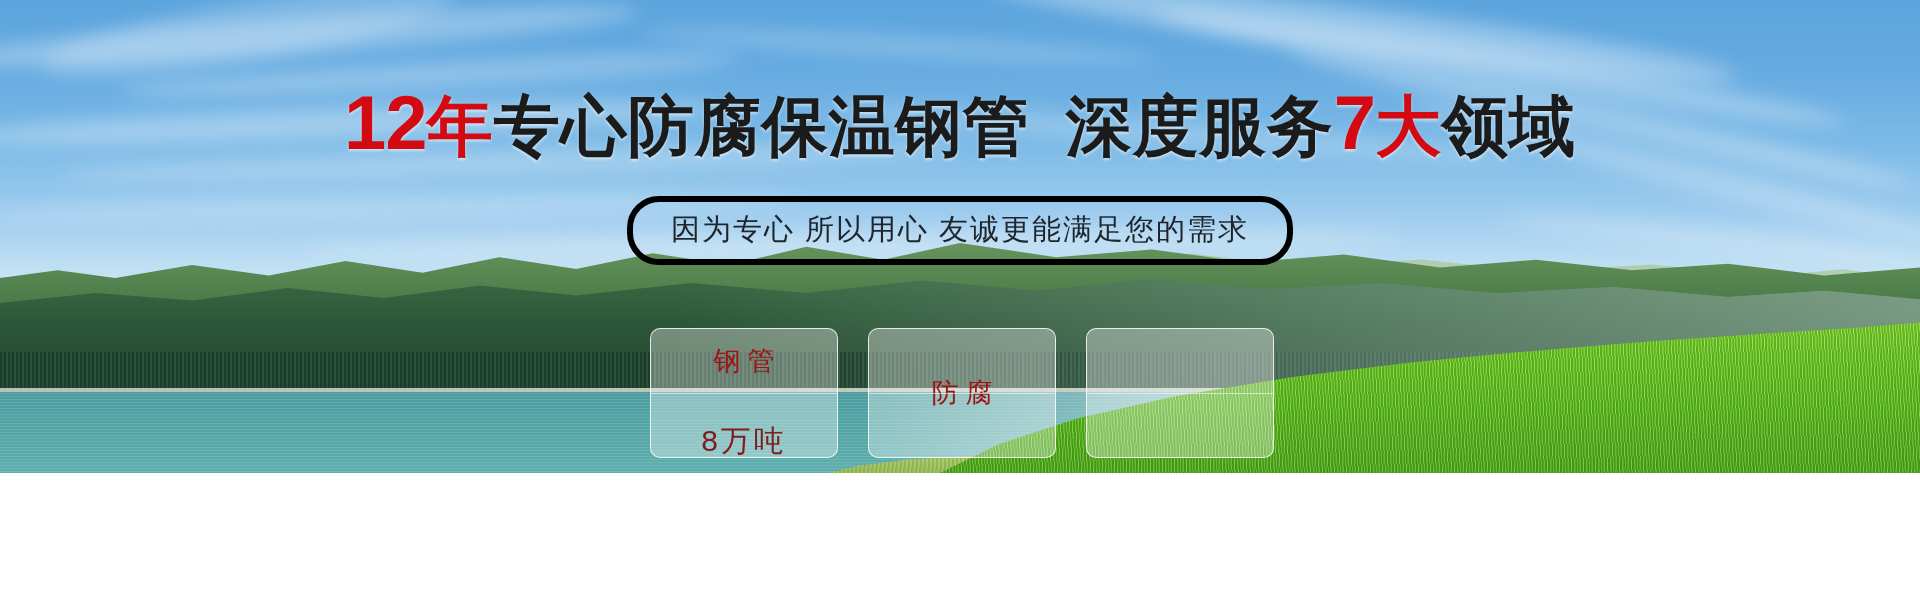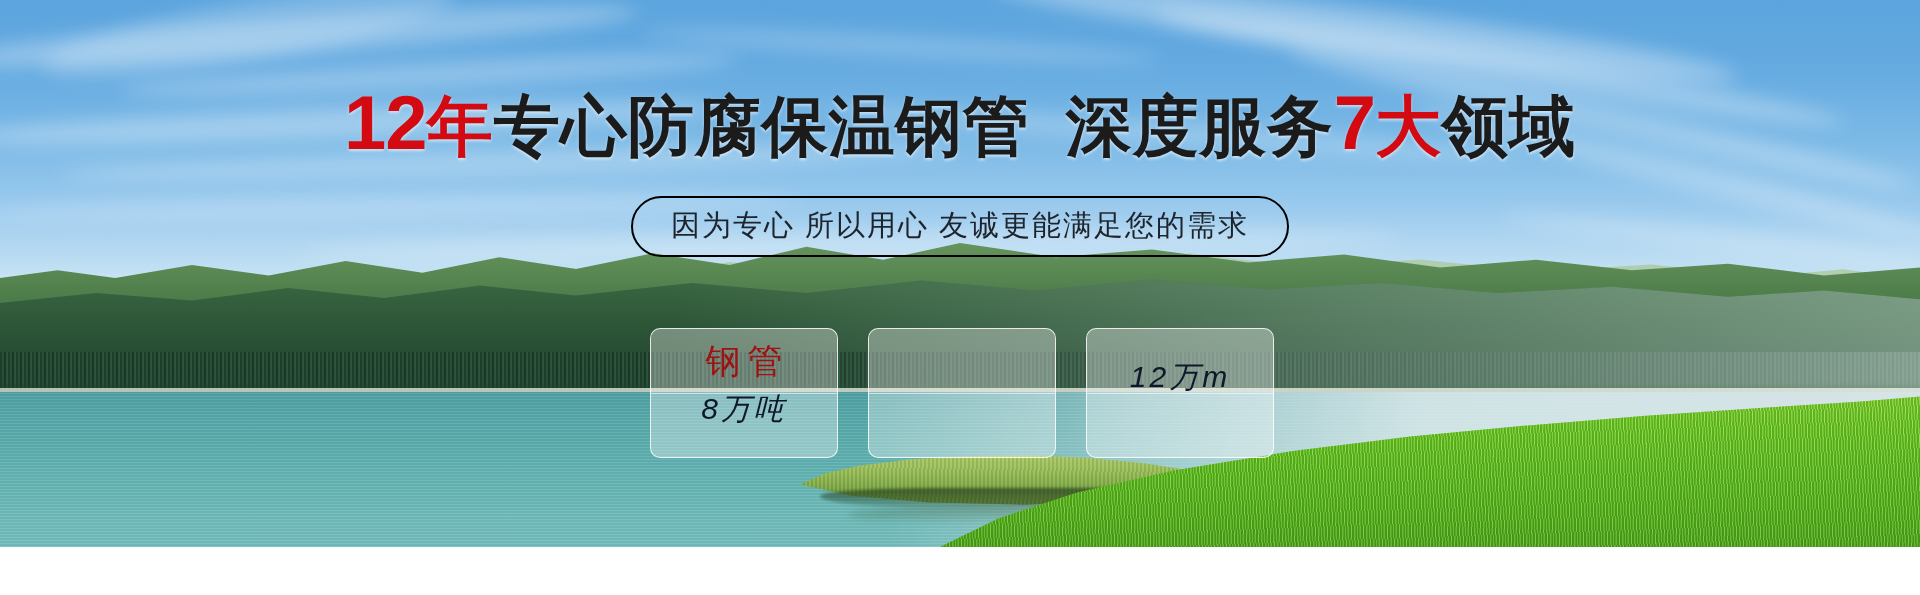--- a/index.html
+++ b/index.html
@@ -8,21 +8,21 @@
     width:1920px; height:595px;
     overflow:hidden;
     font-family:"Liberation Sans", sans-serif;
     background:#ffffff;
   }
 
   
   .banner{
     position:relative;
     width:1920px;
-    height:547px;
+    height:473px;
     overflow:hidden;
     background:#7fb8e2;
   }
 
   
   .sky{
     position:absolute; left:0; top:0; width:1920px; height:330px;
     background:
       linear-gradient(to bottom,
         #5ba4dd 0px,
@@ -273,21 +273,21 @@
   .headline .gapword{ display:inline-block; width:36px; }
 
   
   .subtitle-wrap{
     position:absolute; left:0; top:196px; width:1920px;
     display:flex; justify-content:center;
   }
   .subtitle{
     display:inline-block;
     padding:7px 38px 10px 38px;
-    border:2px solid #000000;
+    border:6px solid #000000;
     border-radius:32px;
     font-size:29px;
     line-height:40px;
     color:#1e242c;
     letter-spacing:2px;
     white-space:nowrap;
     background:transparent;
   }
 
   
@@ -309,39 +309,38 @@
     align-items:center;
     justify-content:center;
   }
   .card .divider{
     position:absolute;
     left:0; right:0; top:50%;
     height:1px;
     background:rgba(255,255,255,0.55);
   }
   .card .ctitle{
-    font-size:35px;
+    font-size:27px;
     line-height:30px;
     color:#9e1212;
     letter-spacing:7px;
     text-indent:7px;
     height:65px;
     display:flex; align-items:center;
     font-weight:normal;
   }
   .card .cvalue{
     font-size:30px;
     line-height:32px;
-    color:#0f172a;
+    color:#7f1d1d;
     letter-spacing:3px;
     height:65px;
-    display:flex; align-items:flex-start;
+    display:flex; align-items:flex-end;
     font-weight:normal;
     white-space:nowrap;
-    font-style:italic;
   }
   .card .cvalue sup{
     font-size:17px;
     vertical-align:super;
     line-height:1;
   }
 </style>
 </head>
 <body>
 
@@ -406,26 +405,24 @@
 
       <div class="card">
         <div class="ctitle">钢管</div>
         <div class="divider"></div>
         <div class="cvalue">
             <span>8万吨</span>
           </div>
       </div>
 
       <div class="card">
+        <div class="ctitle">防腐</div>
         <div class="divider"></div>
       </div>
 
       <div class="card">
         <div class="divider"></div>
-        <div class="cvalue">
-            <span>12万m</span>
-          </div>
       </div>
 
     </div>
 
   </div>
 </div>
 
 </body></html>

